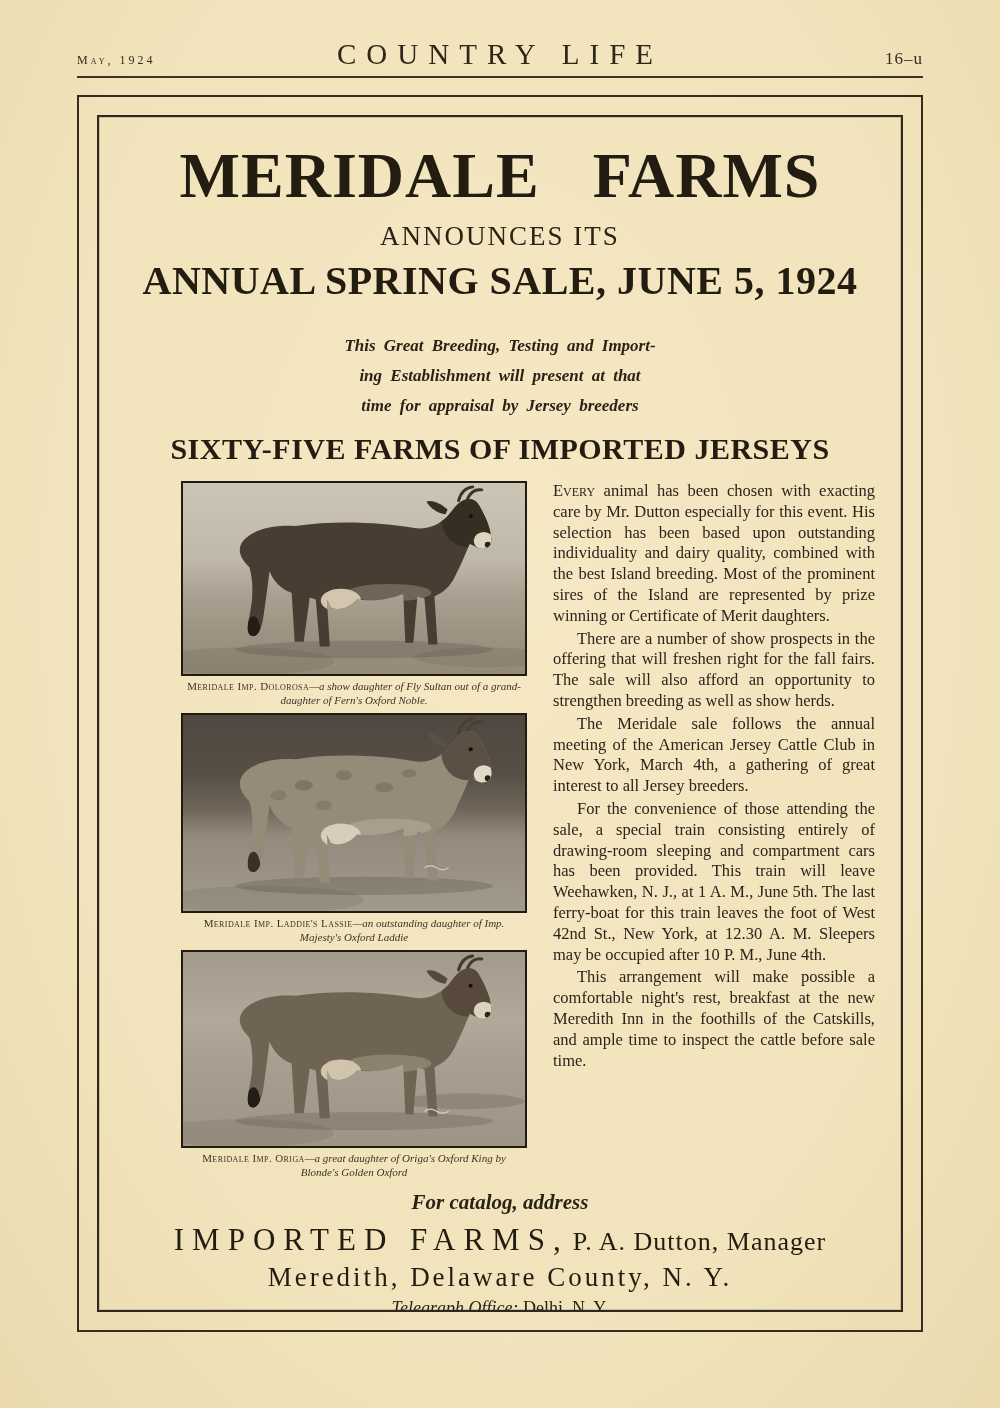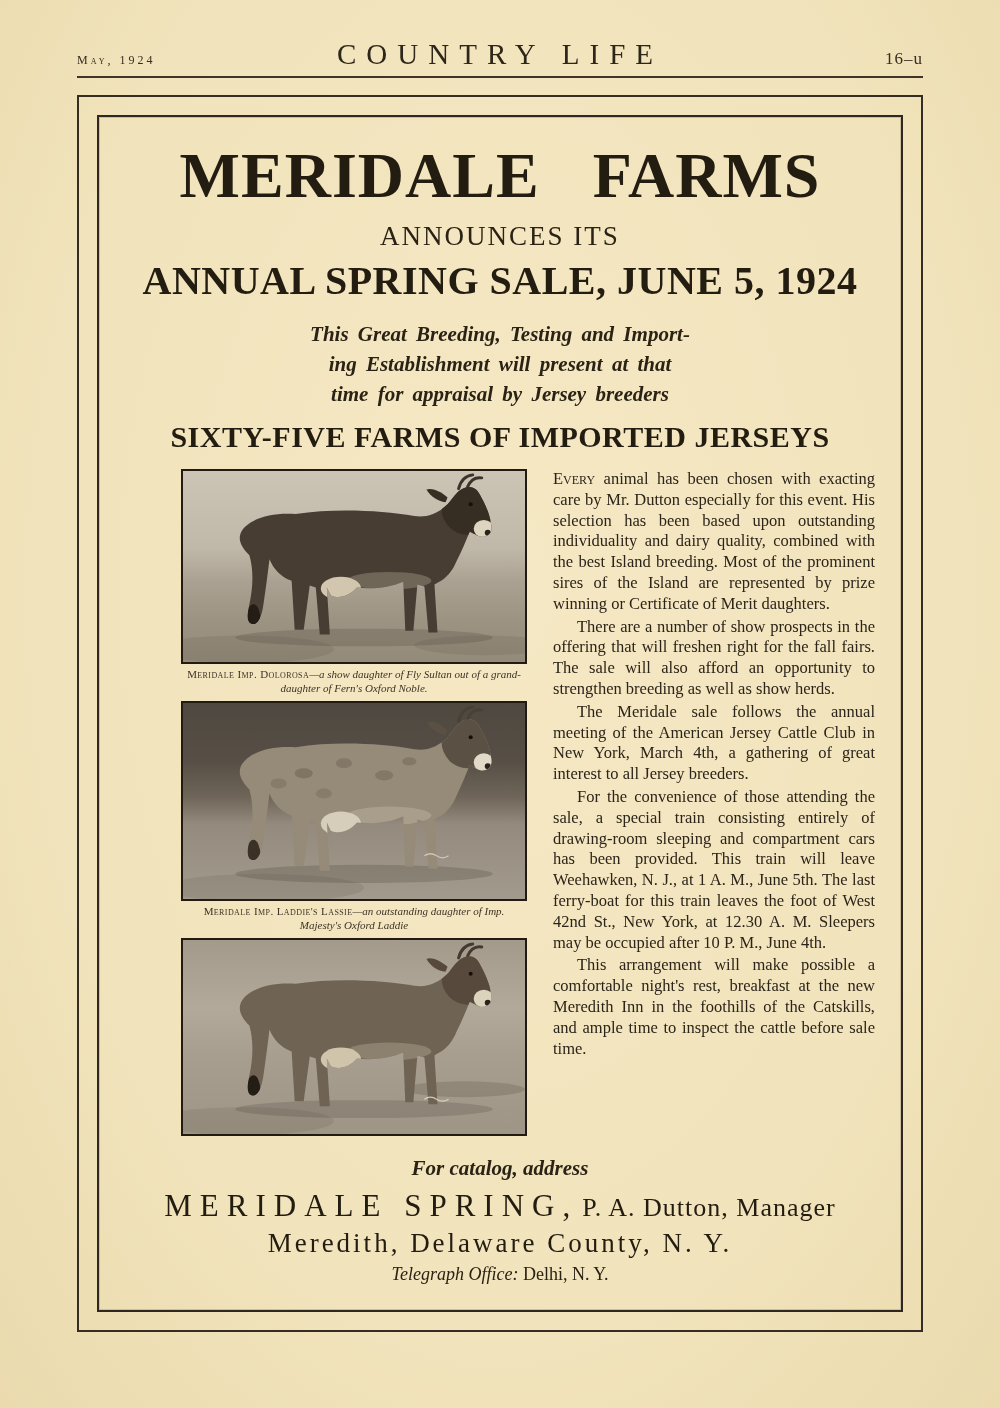--- a/index.html
+++ b/index.html
@@ -19,21 +19,21 @@
   
   .ad-outer{margin-top:17px;height:1237px;box-sizing:border-box;border:2px solid #352d21;padding:18px;}
   .ad-inner{height:100%;box-sizing:border-box;border:2px solid #2f2820;
             box-shadow:inset 0 0 0 1px #cdbf9e;
             padding:26px 26px 0 26px;text-align:center;overflow:hidden;}
 
   
   .ad-title{font-size:64px;line-height:66px;font-weight:700;letter-spacing:1px;word-spacing:36px;color:#231c11;}
   .announces{font-size:27px;line-height:30px;letter-spacing:2px;margin-top:12px;color:#2a2315;}
   .sale-line{font-size:40px;line-height:44px;font-weight:700;letter-spacing:0.5px;margin-top:8px;color:#231c11;}
-  .tagline{margin-top:16px;font-style:italic;font-weight:700;font-size:21px;line-height:30px;word-spacing:4px;color:#2a2315;}
+  .tagline{margin-top:28px;font-style:italic;font-weight:700;font-size:17px;line-height:30px;word-spacing:4px;color:#2a2315;}
   .heading{font-size:30px;line-height:36px;font-weight:700;letter-spacing:0.5px;margin-top:10px;color:#231c11;}
 
   
   .columns{display:flex;margin-top:14px;text-align:left;padding-left:56px;gap:26px;}
   .photocol{width:346px;flex:none;}
   .photo-frame{border:2px solid #221b12;position:relative;overflow:hidden;}
   .photo-frame svg{position:absolute;left:0;top:0;width:100%;height:100%;display:block;}
   .h1{height:191px;background:linear-gradient(180deg,#ccc5b6 0%,#c0b8a8 40%,#aba192 58%,#9c9382 78%,#948a79 100%);}
   .h2{height:196px;background:linear-gradient(180deg,#4f4840 0%,#574f46 30%,#6f6659 48%,#948b7e 62%,#a29a8d 100%);}
   .h3{height:194px;background:linear-gradient(180deg,#a39a8c 0%,#b2a99a 35%,#a89e8f 60%,#9f9586 100%);}
@@ -41,21 +41,21 @@
   .cap-name{font-variant:small-caps;letter-spacing:0.4px;}
   .cap-desc{font-style:italic;}
 
   .bodycol{flex:1;font-size:16.5px;line-height:20.8px;text-align:justify;color:#2b241a;}
   .bodycol p{margin:0;text-indent:24px;}
   .bodycol p.first{text-indent:0;}
   .bodycol p + p{margin-top:2px;}
   .smallcaps{font-variant:small-caps;}
 
   
-  .ad-footer{margin-top:20px;}
+  .ad-footer{margin-top:5px;}
   .catalog{font-style:italic;font-weight:700;font-size:21px;line-height:25px;color:#2a2315;}
   .farm-line{margin-top:7px;color:#231c11;}
   .farm-name{font-size:31px;letter-spacing:8px;}
   .manager{font-size:26px;letter-spacing:1px;}
   .addr{font-size:27px;letter-spacing:3px;margin-top:4px;color:#231c11;}
   .telegraph{font-size:18px;margin-top:5px;color:#2a2315;}
   .tel-label{font-style:italic;}
 </style>
 </head>
 <body>
@@ -168,36 +168,37 @@
                   <ellipse cx="157" cy="120" rx="20" ry="12" fill="#d0c5ab"></ellipse>
                   <ellipse cx="205" cy="112" rx="42" ry="9" fill="#d0c5ab" opacity="0.3"></ellipse>
                   <ellipse cx="299" cy="59" rx="10" ry="9" fill="#dcd3bd"></ellipse>
                   <circle cx="303" cy="63" r="3" fill="#2a231b"></circle>
                   <circle cx="286" cy="34" r="2" fill="#15100b"></circle>
                   <ellipse cx="70" cy="152" rx="7" ry="16" fill="#241d15"></ellipse>
                 </g>
                 <path d="M240,160 q6,-4 12,0 q6,4 12,0" stroke="#e4dccb" stroke-width="1.3" fill="none" opacity="0.85"></path>
               </svg>
             </div>
+            <div class="caption"><span class="cap-name">Meridale Imp. Origa</span><span class="cap-desc">—a great daughter of Origa's Oxford King by Blonde's Golden Oxford</span></div>
 
           </div>
 
           <div class="bodycol">
             <p class="first"><span class="smallcaps">Every</span> <span>animal has been chosen with exacting care by Mr. Dutton especially for this event.  His selection has been based upon outstanding individuality and dairy quality, combined with the best Island breeding.  Most of the prominent sires of the Island are represented by prize winning or Certificate of Merit daughters.</span></p>
             <p>There are a number of show prospects in the offering that will freshen right for the fall fairs.  The sale will also afford an opportunity to strengthen breeding as well as show herds.</p>
             <p>The Meridale sale follows the annual meeting of the American Jersey Cattle Club in New York, March 4th, a gathering of great interest to all Jersey breeders.</p>
             <p>For the convenience of those attending the sale, a special train consisting entirely of drawing-room sleeping and compartment cars has been provided.  This train will leave Weehawken, N. J., at 1 A. M., June 5th.  The last ferry-boat for this train leaves the foot of West 42nd St., New York, at 12.30 A. M.  Sleepers may be occupied after 10 P. M., June 4th.</p>
             <p>This arrangement will make possible a comfortable night's rest, breakfast at the new Meredith Inn in the foothills of the Catskills, and ample time to inspect the cattle before sale time.</p>
           </div>
 
         </div>
 
         <div class="ad-footer">
           <div class="catalog">For catalog, address</div>
-          <div class="farm-line"><span class="farm-name">MERIDALE SPRING,</span> <span class="manager">P. A. Dutton, Manager</span></div>
+          <div class="farm-line"><span class="farm-name">IMPORTED FARMS,</span> <span class="manager">P. A. Dutton, Manager</span></div>
           <div class="addr">Meredith, Delaware County, N. Y.</div>
           <div class="telegraph"><span class="tel-label">Telegraph Office:</span> <span>Delhi, N. Y.</span></div>
         </div>
 
       </div>
     </div>
 
   </div>
 </div>
 

